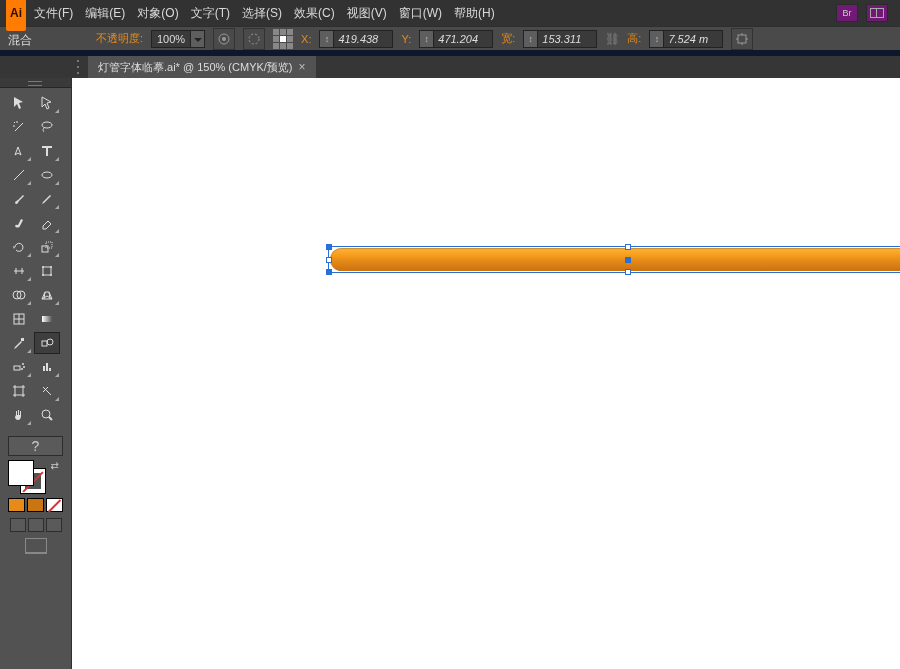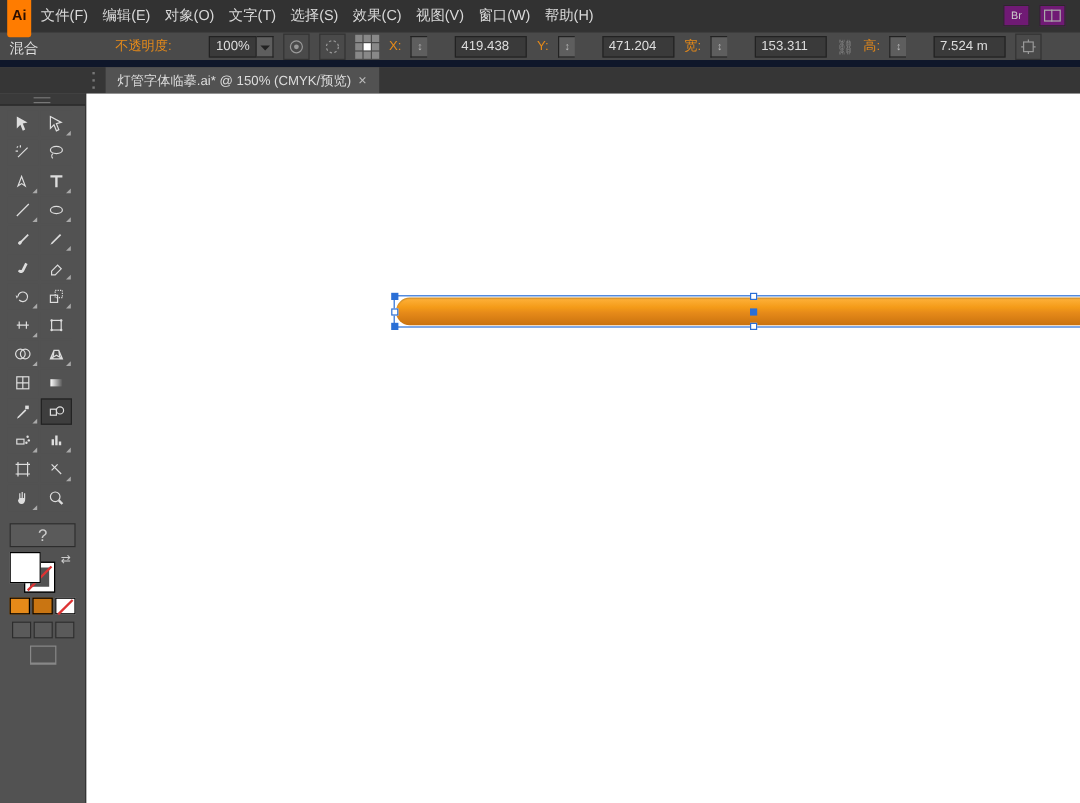--- a/index.html
+++ b/index.html
@@ -12,22 +12,22 @@
 .menubar-right { margin-left: auto; display: flex; gap: 8px; padding-right: 12px; }
 .mb-btn { width: 22px; height: 18px; background: #701a75; border: 1px solid #2a2a2a; font-size: 9px; color: #ccc; display: flex; align-items: center; justify-content: center; }
 .mb-layout { position: relative; }
 .mb-layout::before { content: ""; position: absolute; inset: 3px; border: 1px solid #aaa; }
 .mb-layout::after { content: ""; position: absolute; left: 3px; top: 3px; bottom: 3px; width: 6px; border-right: 1px solid #aaa; }
 
 
 .options { height: 30px; background: #4a4a4a; border-top: 1px solid #2e2e2e; border-bottom: 6px solid #0f172a; display: flex; align-items: center; padding-left: 8px; gap: 8px; color: #ccc; font-size: 11px; }
 .opt-label { color: #ddd; }
 .opt-label.orange { color: #e68a19; }
-.opt-input { height: 18px; background: #3a3a3a; border: 1px solid #222; color: #ddd; font-size: 11px; padding: 4px 4px; margin-left: 23px; }
-.opt-input.w60 { width: 60px; }
+.opt-input { height: 18px; background: #3a3a3a; border: 1px solid #222; color: #ddd; font-size: 11px; padding: 4px 4px; }
+.opt-input.w60 { width: 60px; font-style: italic; }
 .opt-input.w40 { width: 40px; text-align: center; }
 .opt-dd { width: 14px; height: 18px; background: #5e5e5e; border: 1px solid #222; border-left: none; position: relative; }
 .opt-dd::after { content: ""; position: absolute; top: 7px; left: 3px; border-left: 4px solid transparent; border-right: 4px solid transparent; border-top: 4px solid #222; }
 .opt-icon { width: 22px; height: 22px; background: #4a4a4a; border: 1px solid #333; display: flex; align-items: center; justify-content: center; }
 .anchor9 { width: 20px; height: 20px; display: grid; grid-template-columns: repeat(3, 1fr); grid-template-rows: repeat(3, 1fr); gap: 1px; }
 .anchor9 span { background: #888; }
 .anchor9 span.sel { background: #fff; }
 .chain { width: 14px; height: 18px; display: flex; align-items: center; justify-content: center; color: #888; font-size: 12px; }
 .prefix-icn { width: 14px; height: 18px; background: #5e5e5e; border: 1px solid #222; border-right: none; display: flex; align-items: center; justify-content: center; font-size: 9px; color: #bbb; }
 .group { display: flex; align-items: center; }

